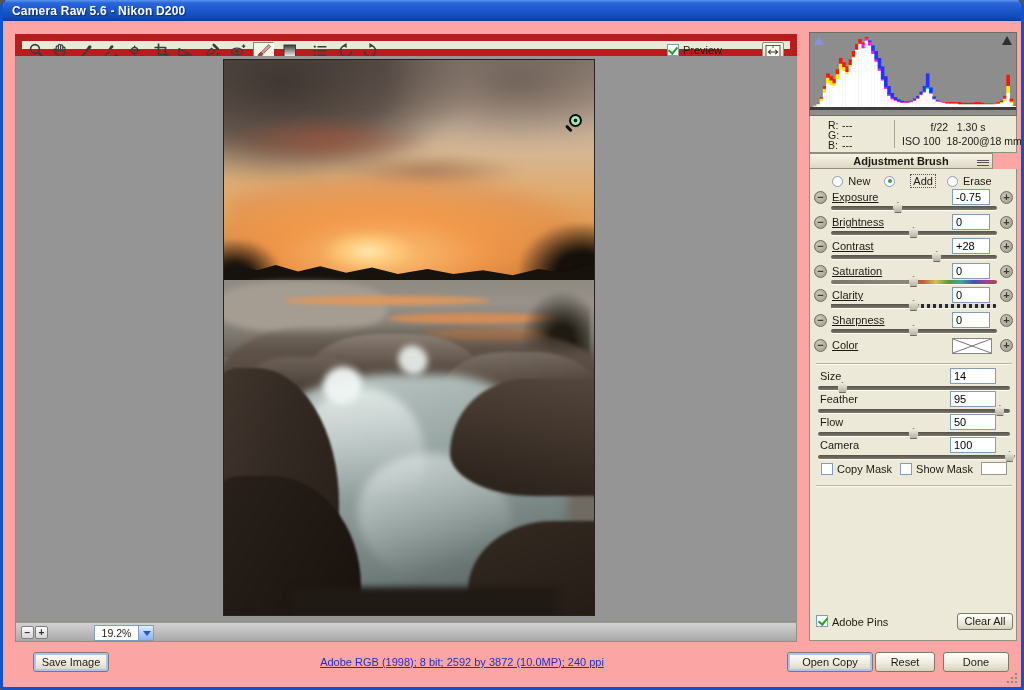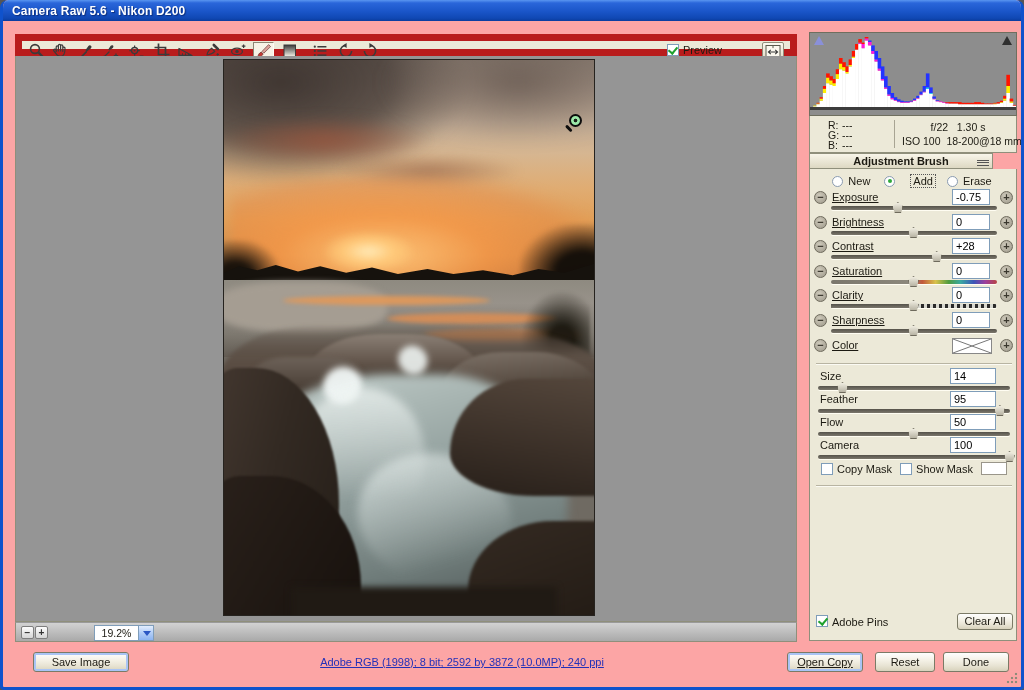--- a/index.html
+++ b/index.html
@@ -184,24 +184,24 @@
   #maskrow { position:absolute; left:0; top:293px; width:208px; display:flex; align-items:center; justify-content:center; gap:8px; }
   #maskswatch { width:26px; height:13px; background:#fff; border:1px solid #9a968a; }
 
   #showpinsrow { position:absolute; left:0; top:446px; width:208px; height:18px; }
   #clearallbtn { position:absolute; left:147px; top:-2px; width:56px; height:17px; line-height:15px; }
 
   
   .xpbtn { background:linear-gradient(180deg,#fefefe 0%,#f4f1e6 40%,#e8e4d4 70%,#d8d2bc 100%);
     border:1px solid #7b7a66; border-radius:3px; font:11px "Liberation Sans",sans-serif; color:#1c1a12; text-align:center; }
   .xpbtn.focusring { box-shadow:inset 0 0 0 2px #a9c4f5; }
-  #savebtn { position:absolute; left:30px; top:652px; width:96px; height:20px; line-height:18px; }
+  #savebtn { position:absolute; left:30px; top:652px; width:76px; height:20px; line-height:18px; }
   #linkwrap { position:absolute; left:140px; right:240px; top:656px; text-align:center; }
   #infolink { color:#2330b8; text-decoration:underline; cursor:pointer; }
-  #opencopybtn { position:absolute; left:784px; top:652px; width:76px; height:20px; line-height:18px;text-decoration:underline; }
+  #opencopybtn { position:absolute; left:784px; top:652px; width:86px; height:20px; line-height:18px; }
   #resetbtn { position:absolute; left:872px; top:652px; width:60px; height:20px; line-height:18px; }
   #donebtn { position:absolute; left:940px; top:652px; width:66px; height:20px; line-height:18px; }
   #grip { position:absolute; right:3px; bottom:3px; width:12px; height:12px;
     background:
       radial-gradient(circle at 10px 10px,#8f8b79 1.2px,transparent 1.6px),
       radial-gradient(circle at 10px 6px,#8f8b79 1.2px,transparent 1.6px),
       radial-gradient(circle at 6px 10px,#8f8b79 1.2px,transparent 1.6px),
       radial-gradient(circle at 10px 2px,#8f8b79 1.2px,transparent 1.6px),
       radial-gradient(circle at 6px 6px,#8f8b79 1.2px,transparent 1.6px),
       radial-gradient(circle at 2px 10px,#8f8b79 1.2px,transparent 1.6px); }

